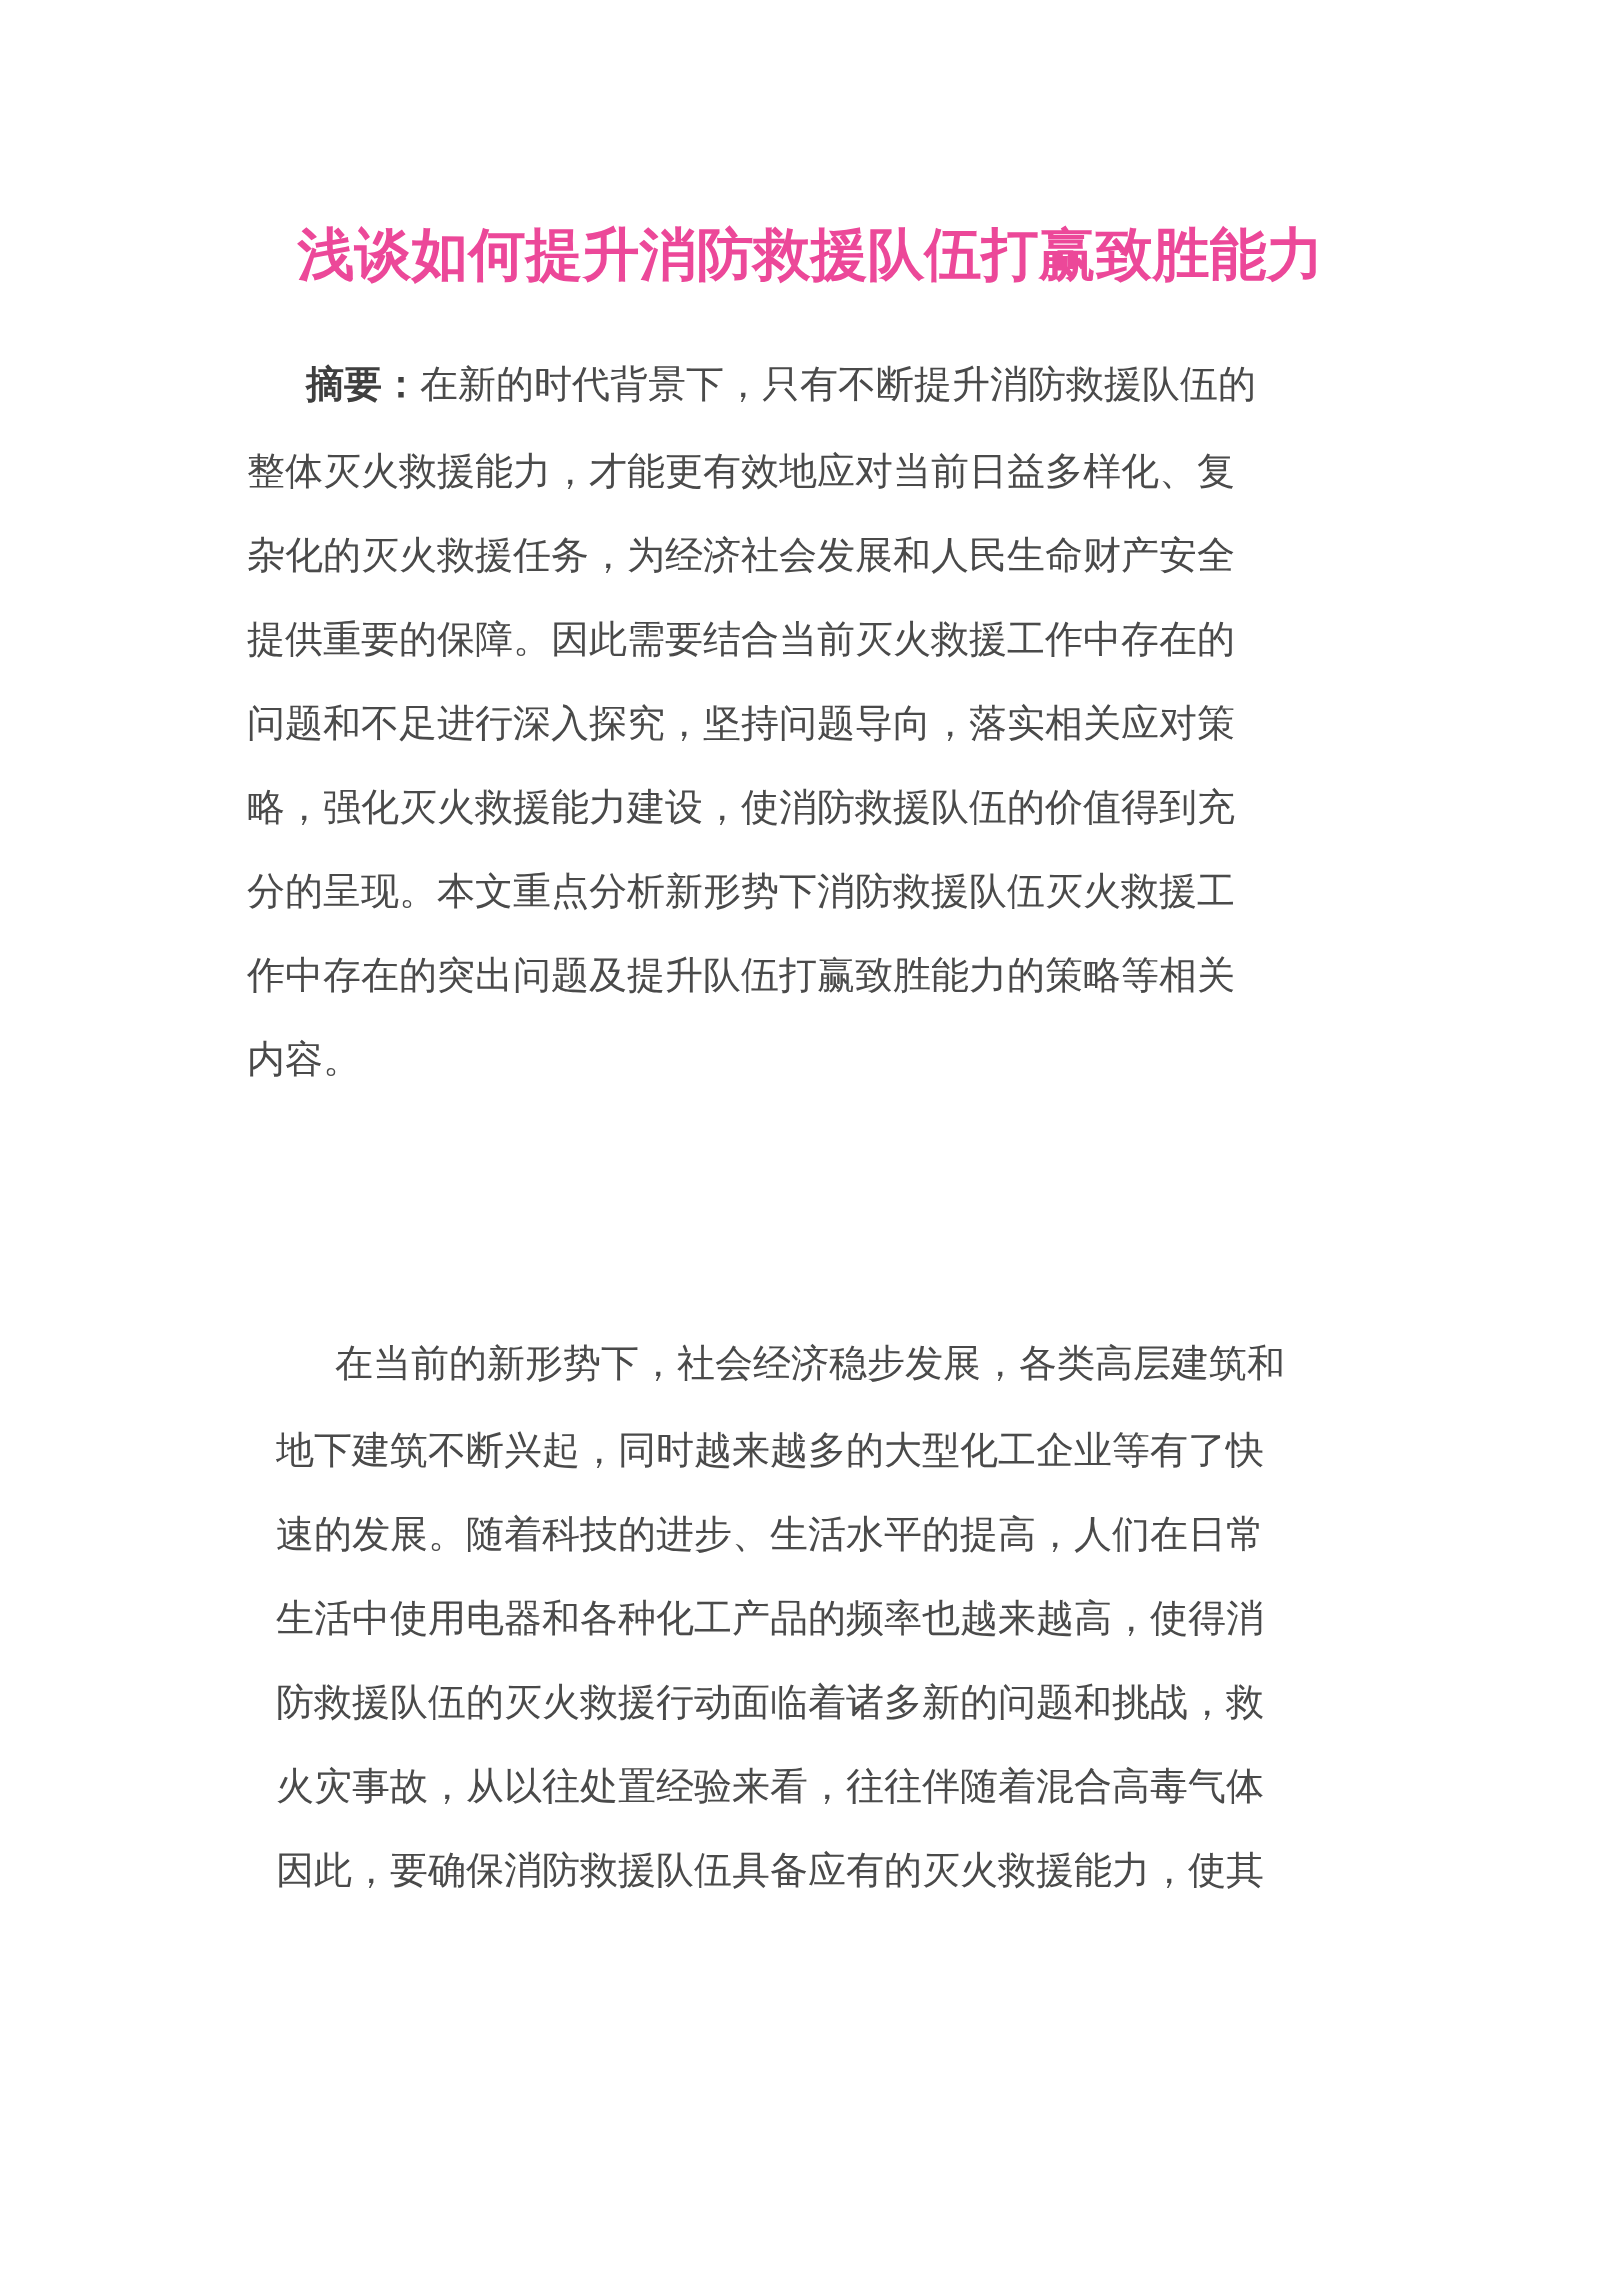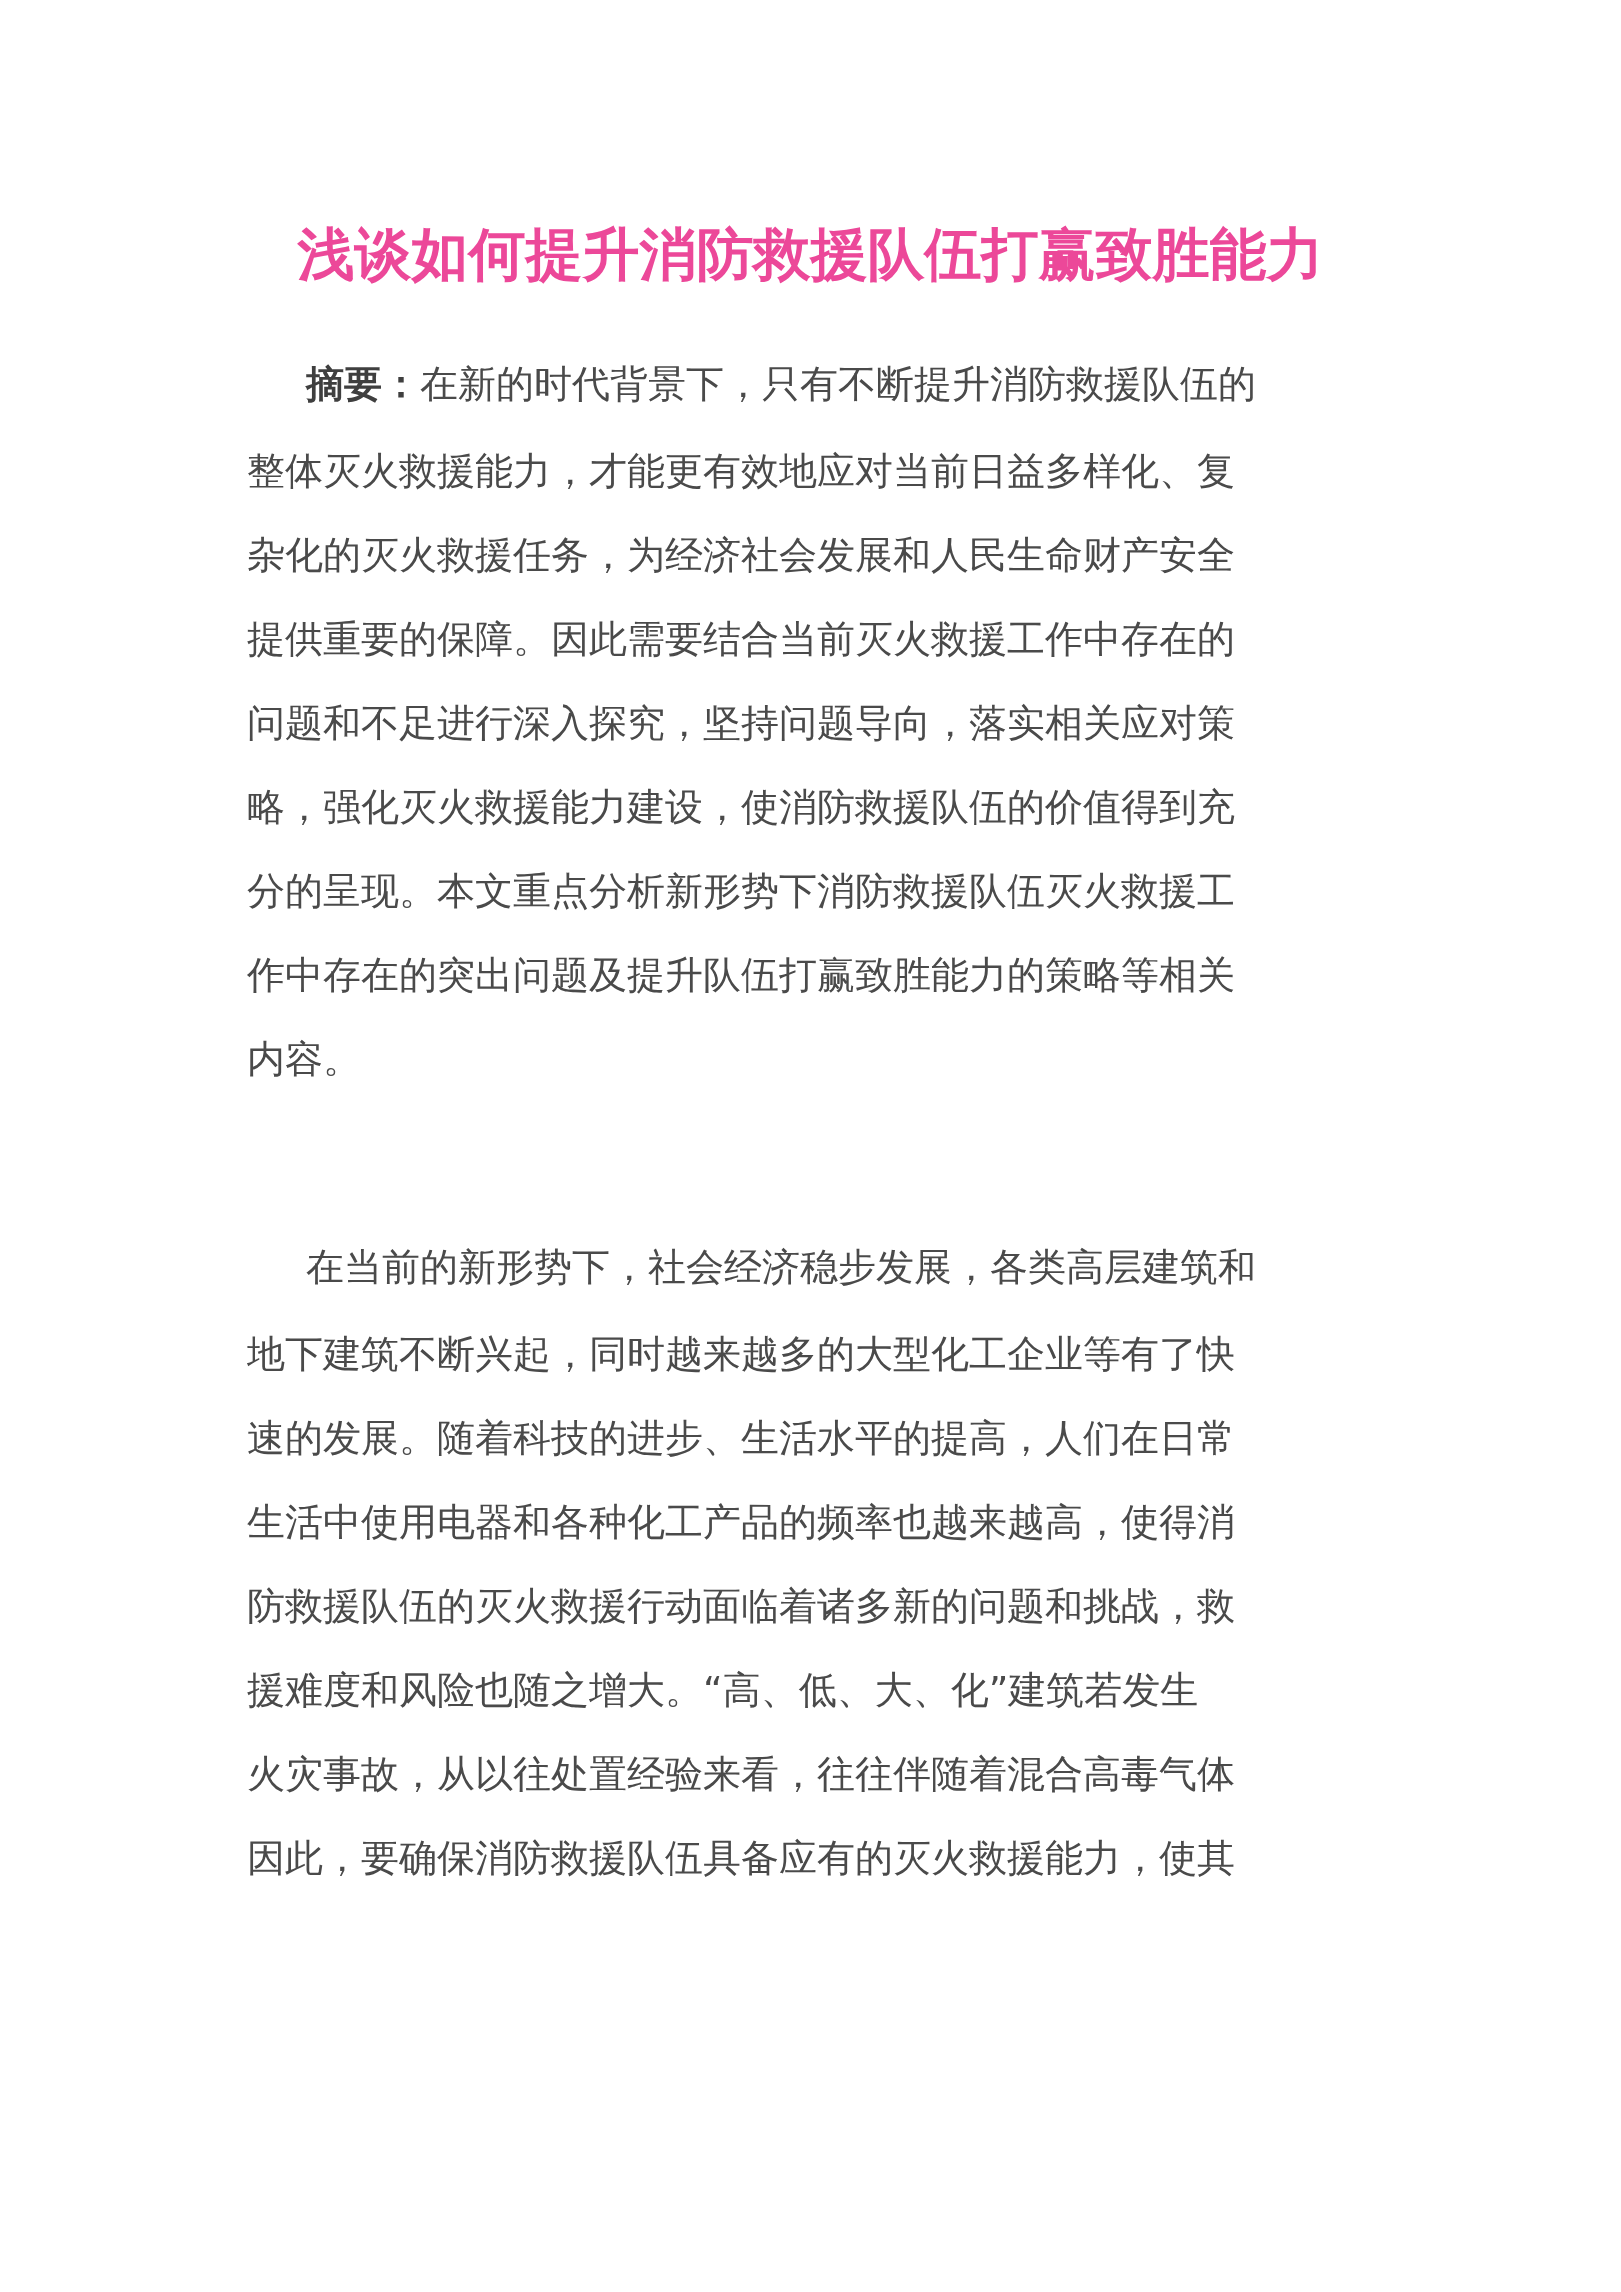--- a/index.html
+++ b/index.html
@@ -55,21 +55,22 @@
       font-family: Liberation Mono, monospace;
     }
     .abstract-label {
       font-weight: bold;
       color: #3f3f3f;
     }
     #abstract {
       top: 345px;
     }
     #body-para {
-      top: 1228px;
+      top: 1324px;
+      margin-left: 29px;
     }
   </style>
 </head>
 <body>
 
 <div class="page">
 
   <h1 class="title" style="margin:0;">浅谈如何提升消防救援队伍打赢致胜能力</h1>
 
   <div class="para" id="abstract">
@@ -83,19 +84,18 @@
     <span class="line">作中存在的突出问题及提升队伍打赢致胜能力的策略等相关</span>
     <span class="line">内容。</span>
   </div>
 
   <div class="para" id="body-para">
     <span class="line indent">在当前的新形势下，社会经济稳步发展，各类高层建筑和</span>
     <span class="line">地下建筑不断兴起，同时越来越多的大型化工企业等有了快</span>
     <span class="line">速的发展。随着科技的进步、生活水平的提高，人们在日常</span>
     <span class="line">生活中使用电器和各种化工产品的频率也越来越高，使得消</span>
     <span class="line">防救援队伍的灭火救援行动面临着诸多新的问题和挑战，救</span>
-    <span class="line">援难度和风险也随之增大。“高、低、大、化”建筑若发生</span>
     <span class="line">火灾事故，从以往处置经验来看，往往伴随着混合高毒气体</span>
     <span class="line">因此，要确保消防救援队伍具备应有的灭火救援能力，使其</span>
   </div>
 
 </div>
 
 
 </body></html>

